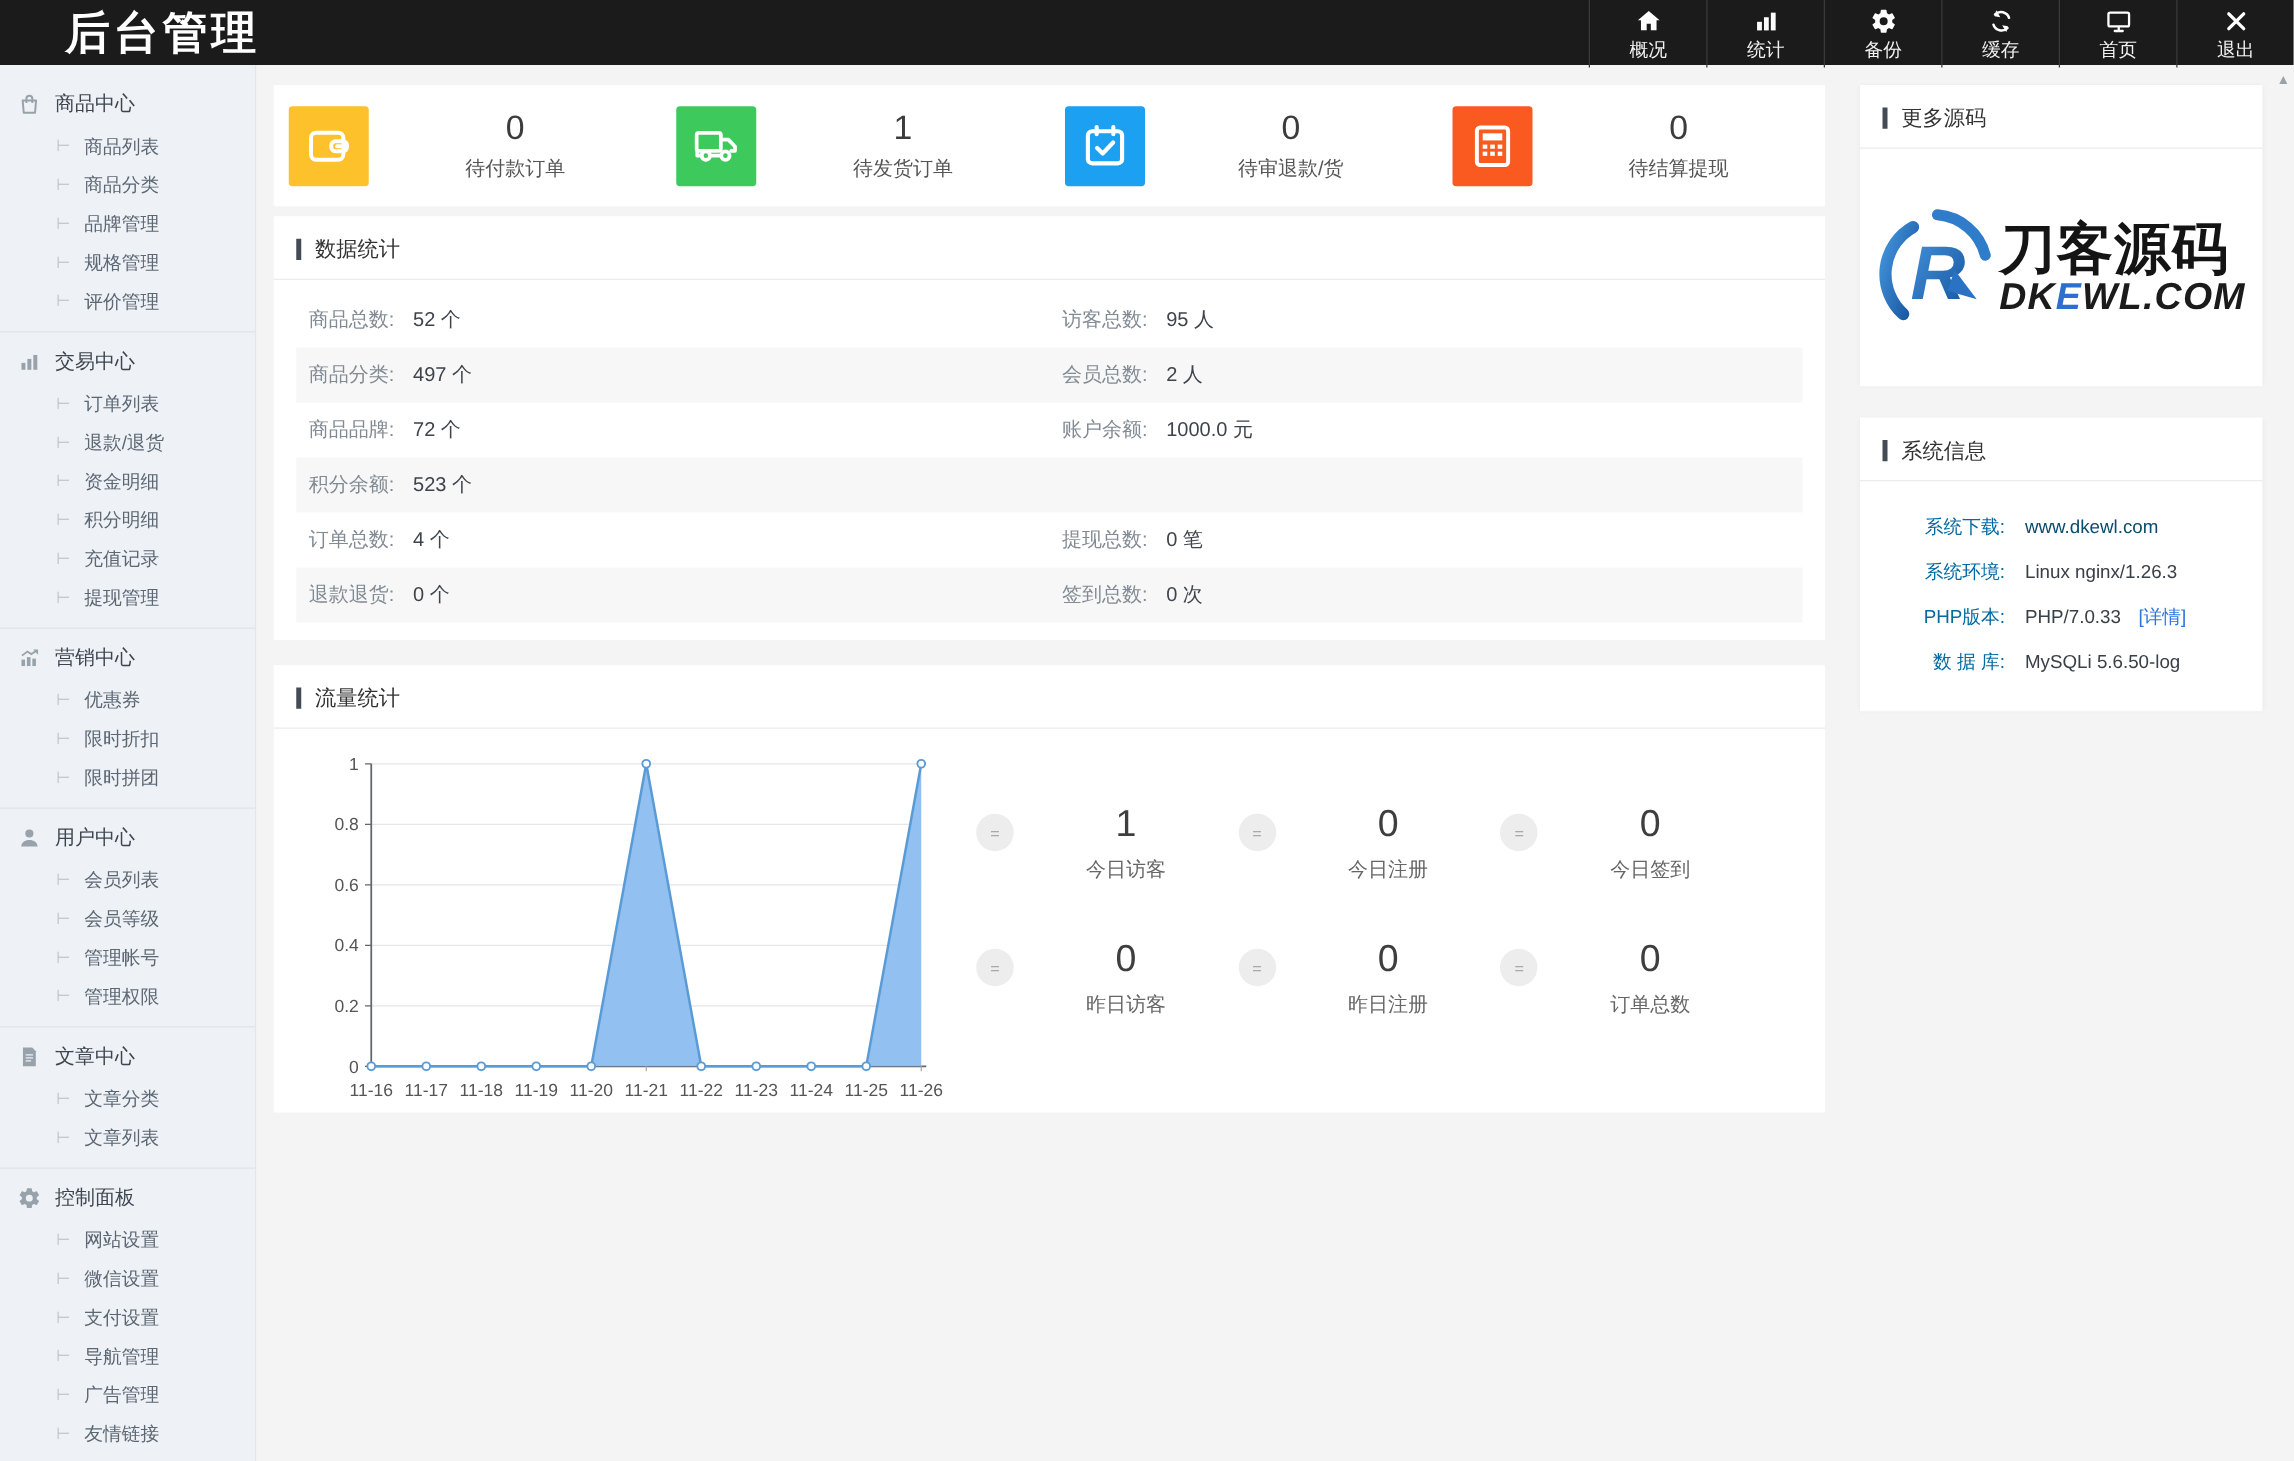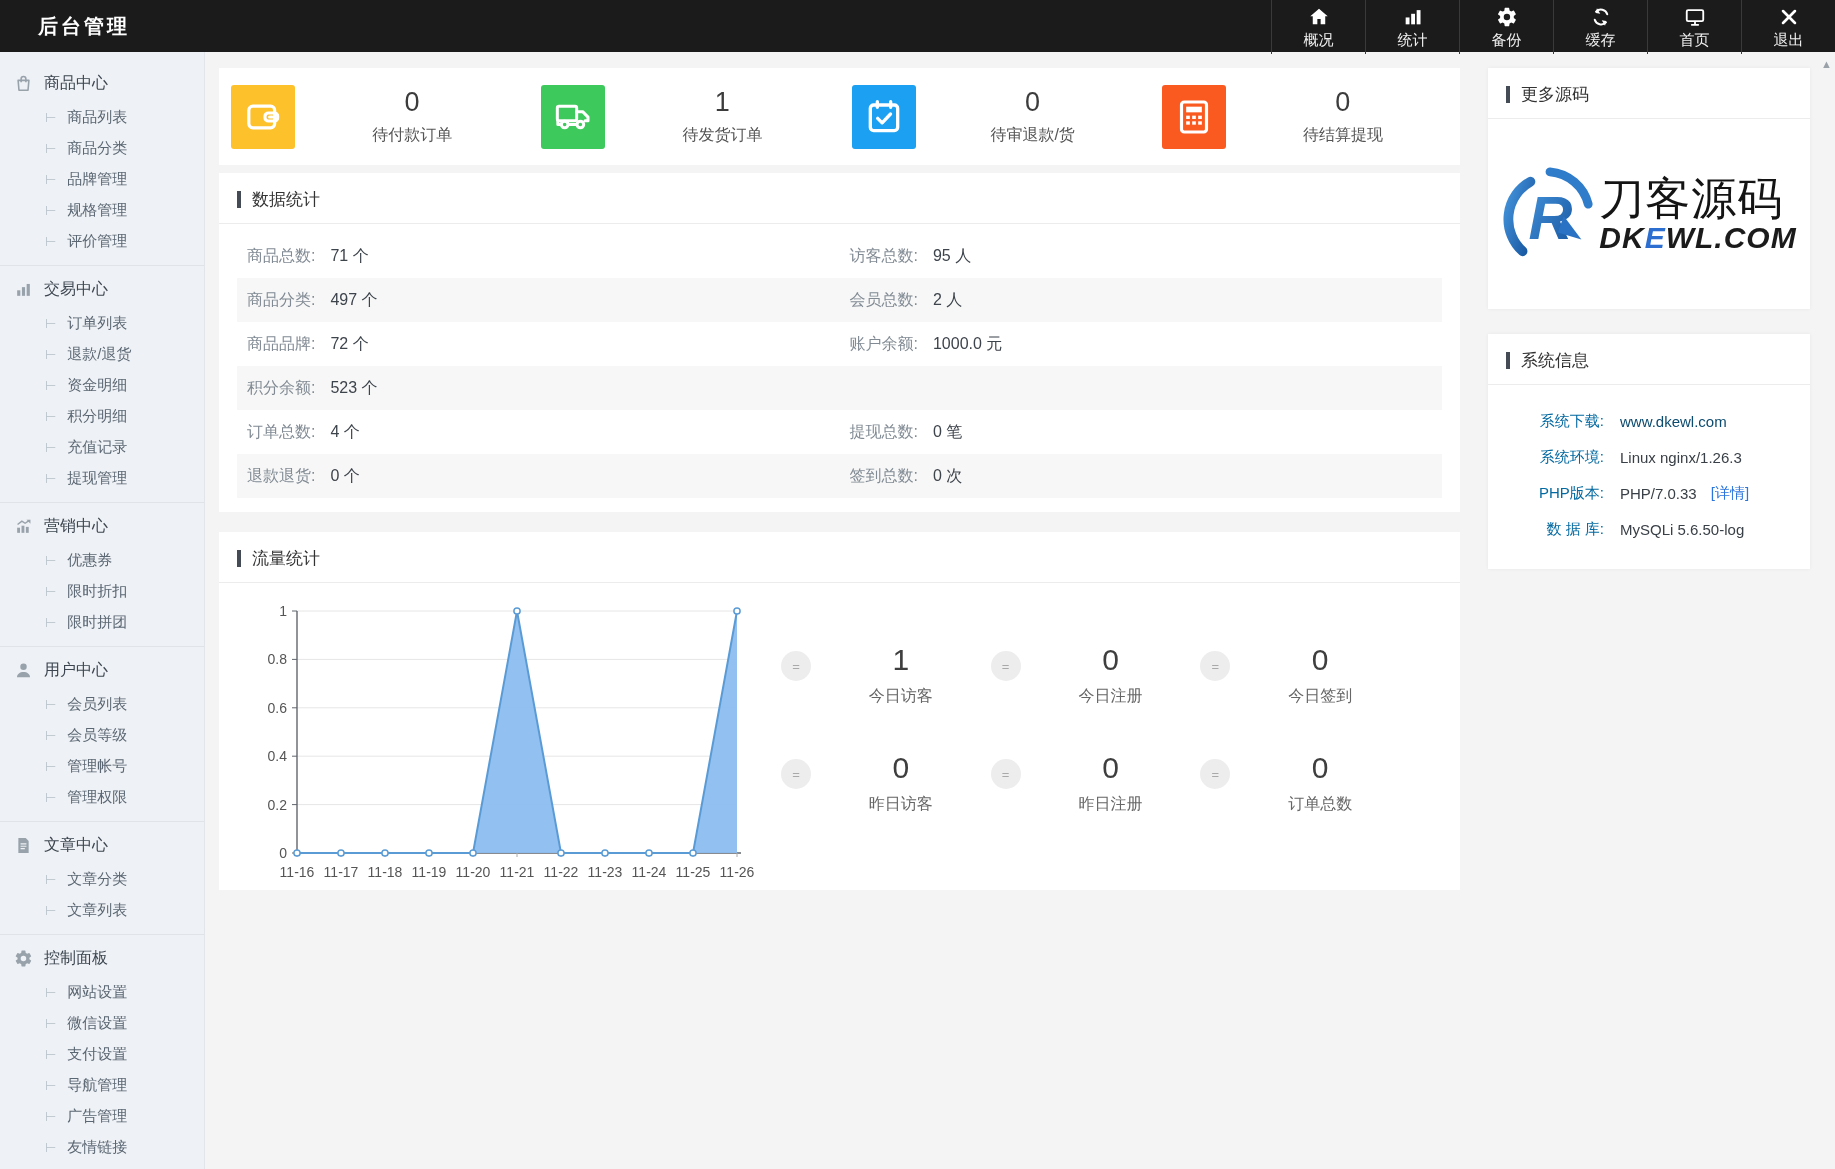--- a/index.html
+++ b/index.html
@@ -3,21 +3,21 @@
 <meta charset="utf-8">
 <style>
   html,body{margin:0;padding:0;}
   body{
     width:1835px;height:1169px;overflow:hidden;background:#f4f4f4;
     font-family:"Liberation Sans","DejaVu Sans",sans-serif;color:#333;
     position:relative;
   }
   
   .navbar{height:52px;background:#1b1b1b;display:flex;align-items:center;}
-  .brand{color:#fff;font-size:20px;font-weight:bold;letter-spacing:3px;margin-left:38px;}
+  .brand{color:#fff;font-size:36px;font-weight:bold;letter-spacing:3px;margin-left:52px;}
   .nav-items{margin-left:auto;display:flex;height:100%;}
   .nav-item{width:93px;height:100%;display:flex;flex-direction:column;align-items:center;justify-content:center;
     color:#fff;border-left:1px solid #3a3a3a;cursor:pointer;padding-top:2px;}
   .nav-item .ni-icon{width:22px;height:22px;display:block;}
   .nav-item .ni-icon svg{width:22px;height:22px;display:block;}
   .nav-item .ni-label{font-size:15px;margin-top:3px;color:#f2f2f2;}
   
   .layout{display:flex;height:1117px;}
   .sidebar{width:205px;background:#eef1f5;border-right:1px solid #e2e6ea;overflow:hidden;padding-top:8px;box-sizing:border-box;}
   .side-section{padding:4px 0 8px;border-bottom:1px solid #e0e4e8;}
@@ -60,21 +60,21 @@
   .fs-text{flex:1;text-align:center;}
   .fs-value{font-size:30px;color:#3e3e3e;}
   .fs-label{font-size:16px;color:#666;margin-top:9px;}
   
   .right-col{width:322px;margin:16px 25px 12px 14px;flex:none;}
   .side-card{background:#fff;box-shadow:0 0 4px rgba(0,0,0,0.05);}
   .side-card + .side-card{margin-top:25px;}
   .logo-wrap{height:190px;display:flex;align-items:center;justify-content:center;}
   .logo-emblem svg{width:98px;height:98px;display:block;}
   .logo-text{margin-left:0px;line-height:1;}
-  .logo-cn{font-size:45px;font-weight:400;color:#141414;letter-spacing:1px;}
+  .logo-cn{font-size:45px;font-weight:700;color:#141414;letter-spacing:1px;}
   .logo-en{font-size:30px;font-weight:bold;font-style:italic;color:#1b1b1b;margin-top:2px;letter-spacing:1px;}
   .logo-en .blue{color:#2c6fd1;}
   .sys-rows{padding:18px 20px 22px;}
   .sys-row{display:flex;align-items:center;height:36px;}
   .sys-label{width:96px;text-align:right;font-size:15px;color:#0369a1;flex:none;}
   .sys-value{font-size:15px;color:#3a4047;margin-left:16px;}
   .sys-link{font-size:15px;color:#0c4a6e;margin-left:16px;cursor:pointer;text-decoration:none;}
   .sys-extra{font-size:15px;color:#2a76dd;margin-left:14px;cursor:pointer;}
   .scroll-arrow{position:absolute;top:58px;right:3px;color:#9aa1a8;font-size:11px;}
 </style>
@@ -388,21 +388,21 @@
 
     <div class="panel stats-panel">
       <div class="panel-header">
         <div class="ph-bar"></div>
         <div class="ph-title">数据统计</div>
       </div>
       <div class="stats-rows" id="stats-rows">
           <div class="stat-row">
             <div class="stat-cell">
               <span class="stat-label">商品总数:</span>
-              <span class="stat-value">71 个</span>
+              <span class="stat-value">52 个</span>
             </div>
             <div class="stat-cell">
               <span class="stat-label">访客总数:</span>
               <span class="stat-value">95 人</span>
             </div>
           </div>
           <div class="stat-row alt">
             <div class="stat-cell">
               <span class="stat-label">商品分类:</span>
               <span class="stat-value">497 个</span>

